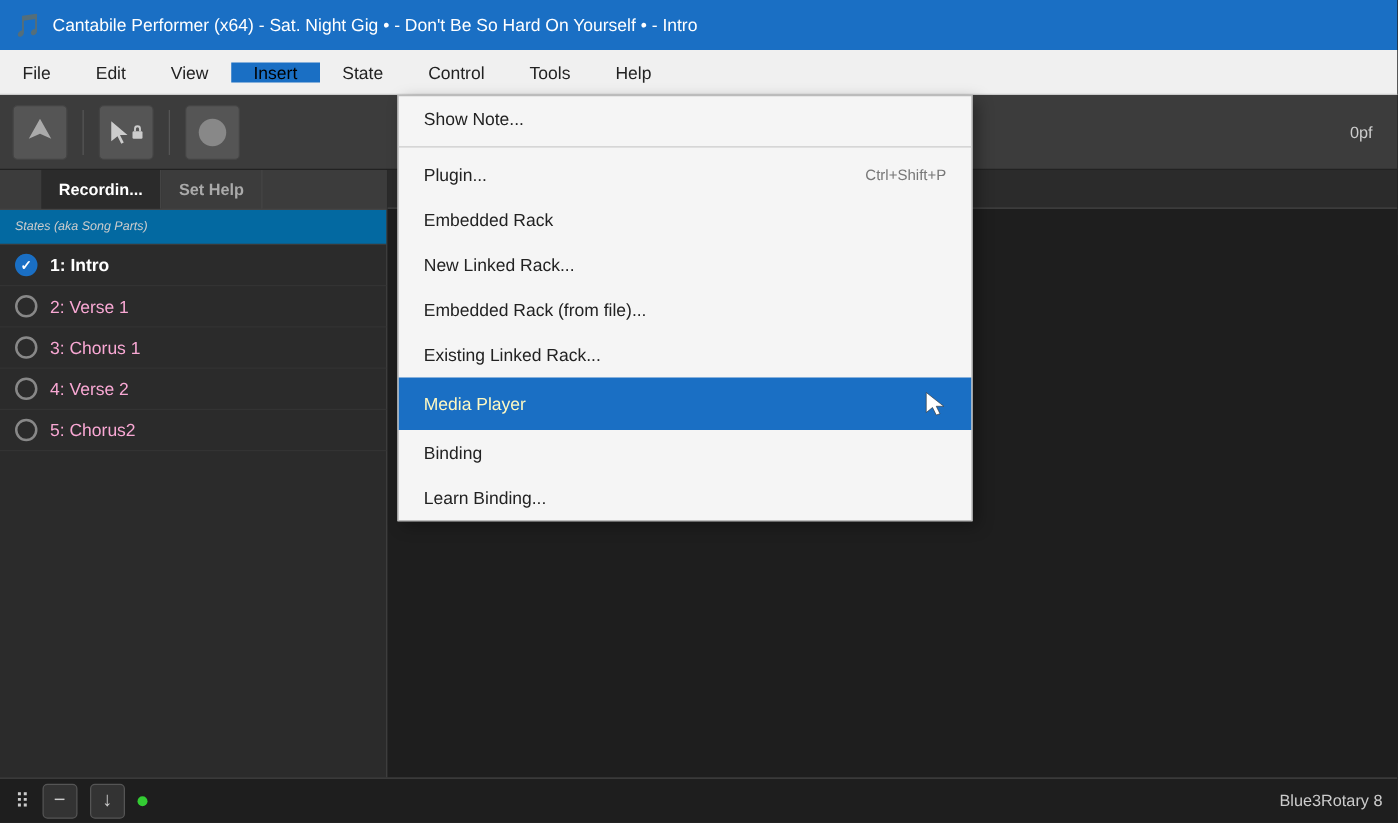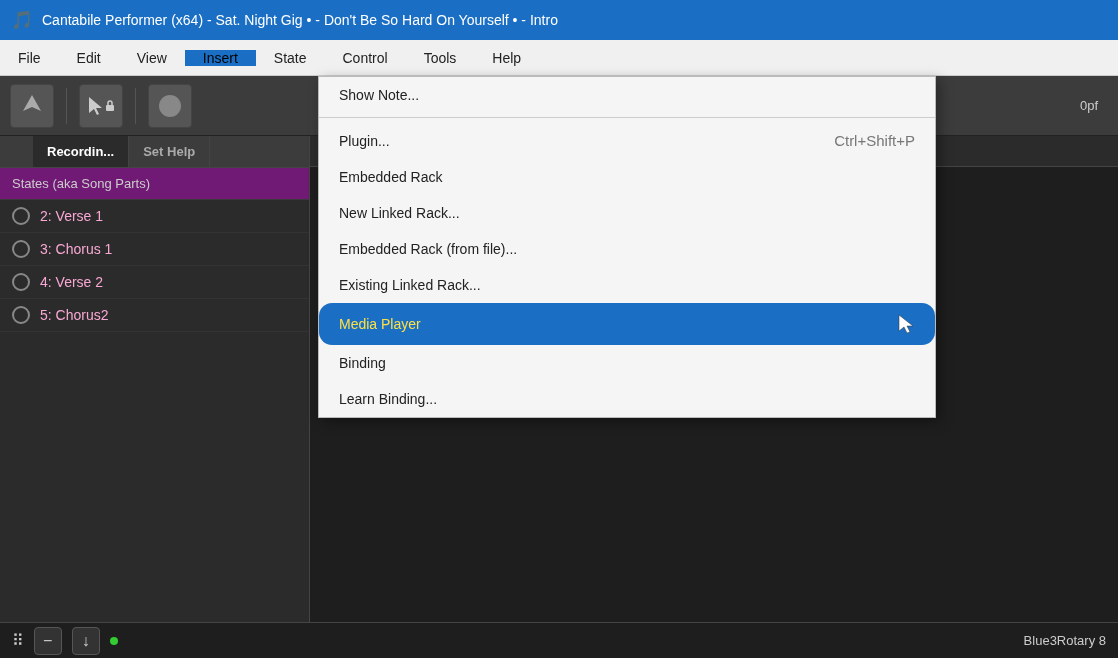--- a/index.html
+++ b/index.html
@@ -120,23 +120,24 @@
       border-right: 1px solid #444;
     }
     .panel-tab.active {
       color: white;
       background: #2b2b2b;
       margin-left: 33px;
     }
     .states-header {
       padding: 8px 12px;
       color: #ccc;
-      font-size: 13px;
-      background: #701a75;
+      font-size: 10px;
+      background: #0369a1;
       border-bottom: 1px solid #3a3a3a;
+      font-style: italic;
     }
     .state-item {
       display: flex;
       align-items: center;
       padding: 7px 12px;
       gap: 10px;
       color: #f9a8d4;
       font-size: 14px;
       cursor: pointer;
       border-bottom: 1px solid #333;
@@ -189,49 +190,48 @@
       display: flex;
       flex-direction: column;
       gap: 0;
     }
 
     
     .dropdown-menu {
       position: absolute;
       top: 76px;
       left: 318px;
-      width: 618px;
+      width: 460px;
       background: #f5f5f5;
       border: 1px solid #bbb;
       box-shadow: 4px 4px 12px rgba(0,0,0,0.35);
       z-index: 100;
     }
     .dropdown-item {
       padding: 10px 20px;
       cursor: pointer;
       font-size: 14px;
       color: #222;
       display: flex;
       justify-content: space-between;
       align-items: center;
       white-space: nowrap;
     }
     .dropdown-item.highlighted {
       background: #1a6fc4;
-      color: #fde047;
-      border-radius: 13px;
+      color: #fef9c3;
     }
     .dropdown-separator {
       height: 1px;
       background: #ccc;
       margin: 4px 0;
     }
     .shortcut-label {
       color: #777;
-      font-size: 15px;
+      font-size: 12px;
       margin-left: 40px;
     }
 
     
     .status-bar {
       height: 36px;
       background: #1e1e1e;
       border-top: 1px solid #444;
       display: flex;
       align-items: center;
@@ -321,20 +321,24 @@
 
 <div class="main-content" style="height: 486px;">
 
   <div class="left-panel">
     <div class="panel-tabs">
       <div class="panel-tab active">Recordin...</div>
       <div class="panel-tab">Set Help</div>
     </div>
     <div class="states-header">States (aka Song Parts)</div>
 
+    <div class="state-item active-state">
+      <div class="radio-circle checked"></div>
+      <span>1: Intro</span>
+    </div>
     <div class="state-item">
       <div class="radio-circle"></div>
       <span>2: Verse 1</span>
     </div>
     <div class="state-item">
       <div class="radio-circle"></div>
       <span>3: Chorus 1</span>
     </div>
     <div class="state-item">
       <div class="radio-circle"></div>

